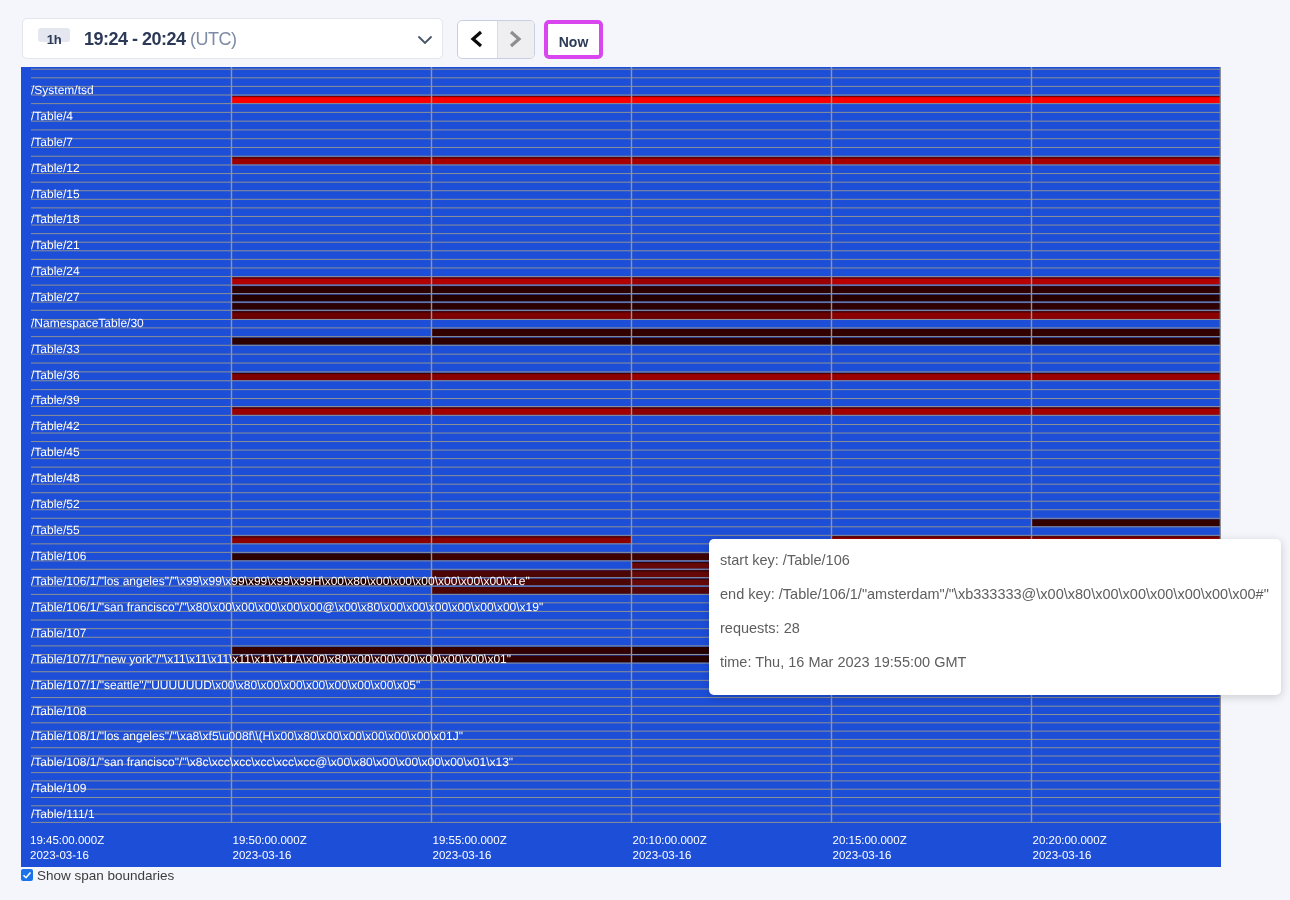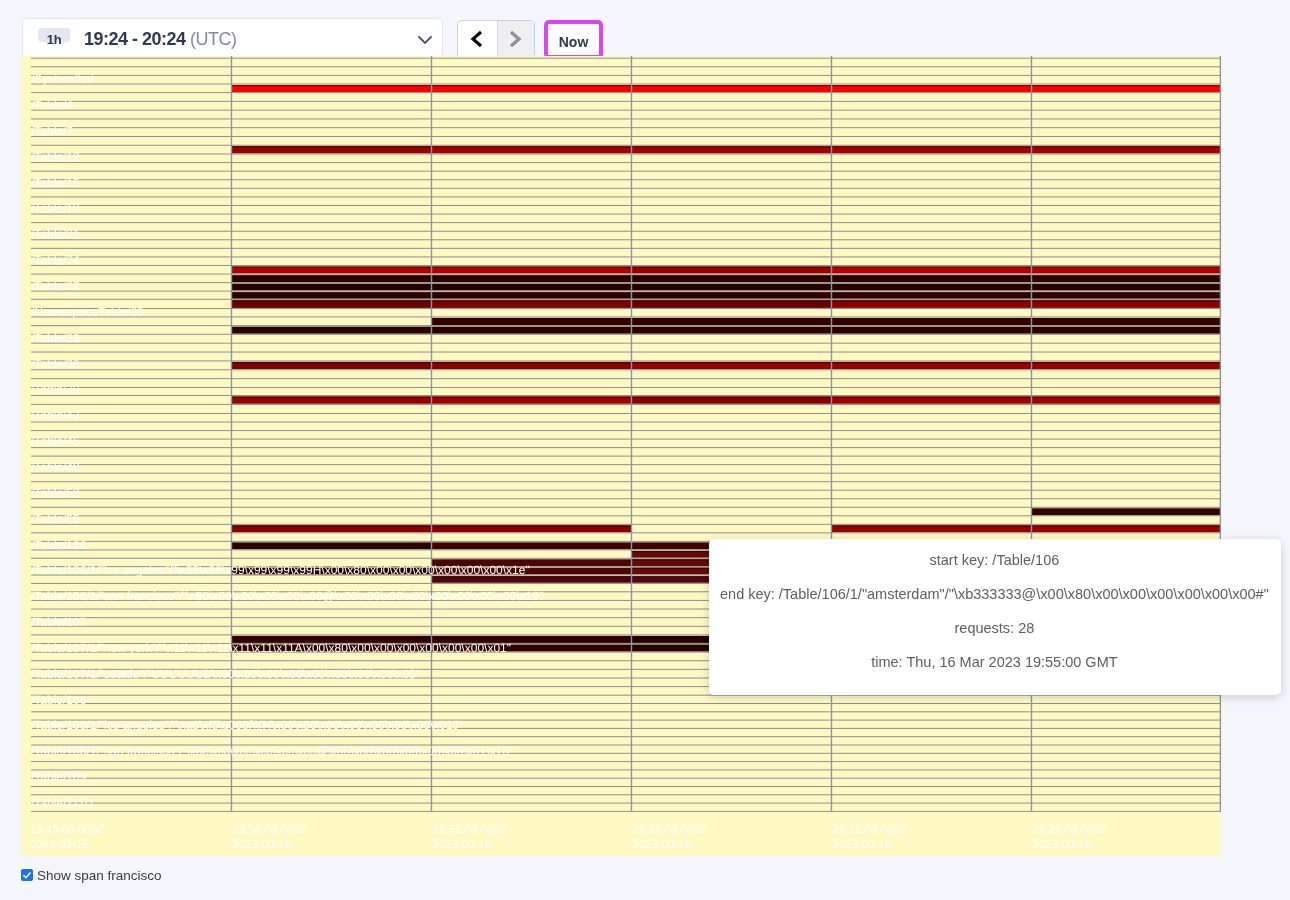--- a/index.html
+++ b/index.html
@@ -19,21 +19,21 @@
 </div>
 <svg class="abs" style="left:470px;top:30px" width="13" height="18" viewBox="0 0 13 18">
     <path d="M11 2 L3 9 L11 16" stroke="#0a0a0a" stroke-width="3.2" fill="none"></path>
   </svg>
 <svg class="abs" style="left:509px;top:30px" width="13" height="18" viewBox="0 0 13 18">
     <path d="M2 2 L10 9 L2 16" stroke="#8e8e8e" stroke-width="3.2" fill="none"></path>
   </svg>
 
 <div class="abs" style="left:544px;top:20px;width:59px;height:39px;border:4px solid #d946ef;border-radius:5px;background:#fff;text-align:center;line-height:37px;font-size:14px;font-weight:bold;color:#2c3a57;">Now</div>
 
-<div class="abs" style="left:21px;top:56px;width:1200px;height:800px;background:#fef9c3;">
+<div class="abs" style="left:21px;top:67px;width:1200px;height:800px;background:#1d4ed8;">
 <svg width="1200" height="800" viewBox="0 0 1200 800" style="position:absolute;left:0;top:0">
 <rect x="210" y="29.00" width="200" height="7.00" fill="#fb0000"></rect>
 <rect x="210" y="29.00" width="200" height="1.2" fill="#7d0000"></rect>
 <rect x="410" y="29.00" width="200" height="7.00" fill="#fb0000"></rect>
 <rect x="410" y="29.00" width="200" height="1.2" fill="#7d0000"></rect>
 <rect x="610" y="29.00" width="200" height="7.00" fill="#fb0000"></rect>
 <rect x="610" y="29.00" width="200" height="1.2" fill="#7d0000"></rect>
 <rect x="810" y="29.00" width="200" height="7.00" fill="#fb0000"></rect>
 <rect x="810" y="29.00" width="200" height="1.2" fill="#7d0000"></rect>
 <rect x="1010" y="29.00" width="190" height="7.00" fill="#fb0000"></rect>
@@ -274,21 +274,21 @@
 <text x="611.5" y="776.5" font-family="Liberation Sans, sans-serif" font-size="11.5" fill="#ffffff">20:10:00.000Z</text>
 <text x="611.5" y="791.5" font-family="Liberation Sans, sans-serif" font-size="11.5" fill="#ffffff">2023-03-16</text>
 <text x="811.5" y="776.5" font-family="Liberation Sans, sans-serif" font-size="11.5" fill="#ffffff">20:15:00.000Z</text>
 <text x="811.5" y="791.5" font-family="Liberation Sans, sans-serif" font-size="11.5" fill="#ffffff">2023-03-16</text>
 <text x="1011.5" y="776.5" font-family="Liberation Sans, sans-serif" font-size="11.5" fill="#ffffff">20:20:00.000Z</text>
 <text x="1011.5" y="791.5" font-family="Liberation Sans, sans-serif" font-size="11.5" fill="#ffffff">2023-03-16</text>
 </svg>
 </div>
 
 <div class="abs" style="left:709px;top:539px;width:572px;height:156px;background:#fff;border-radius:5px;box-shadow:0 2px 10px rgba(0,0,0,0.18);z-index:5;"></div>
-<div class="abs" style="left:720px;top:543px;font-size:14.5px;color:#5e5e5e;z-index:6;line-height:34px;white-space:pre;text-align:center;">start key: /Table/106
+<div class="abs" style="left:720px;top:543px;font-size:14.5px;color:#5e5e5e;z-index:6;line-height:34px;white-space:pre;">start key: /Table/106
 end key: /Table/106/1/"amsterdam"/"\xb333333@\x00\x80\x00\x00\x00\x00\x00\x00#"
 requests: 28
 time: Thu, 16 Mar 2023 19:55:00 GMT</div>
 
 <div class="abs" style="left:21px;top:869px;width:12px;height:12px;background:#1a73e8;border-radius:2px;"></div>
 <svg class="abs" style="left:21px;top:869px;z-index:2" width="12" height="12" viewBox="0 0 12 12">
     <path d="M2.5 6.2 L5 8.7 L9.5 3.5" stroke="#fff" stroke-width="1.6" fill="none"></path>
   </svg>
-<div class="abs" style="left:37px;top:868px;font-size:13.5px;color:#3c3c3c;">Show span francisco</div>
+<div class="abs" style="left:37px;top:868px;font-size:13.5px;color:#3c3c3c;">Show span boundaries</div>
 </body></html>

